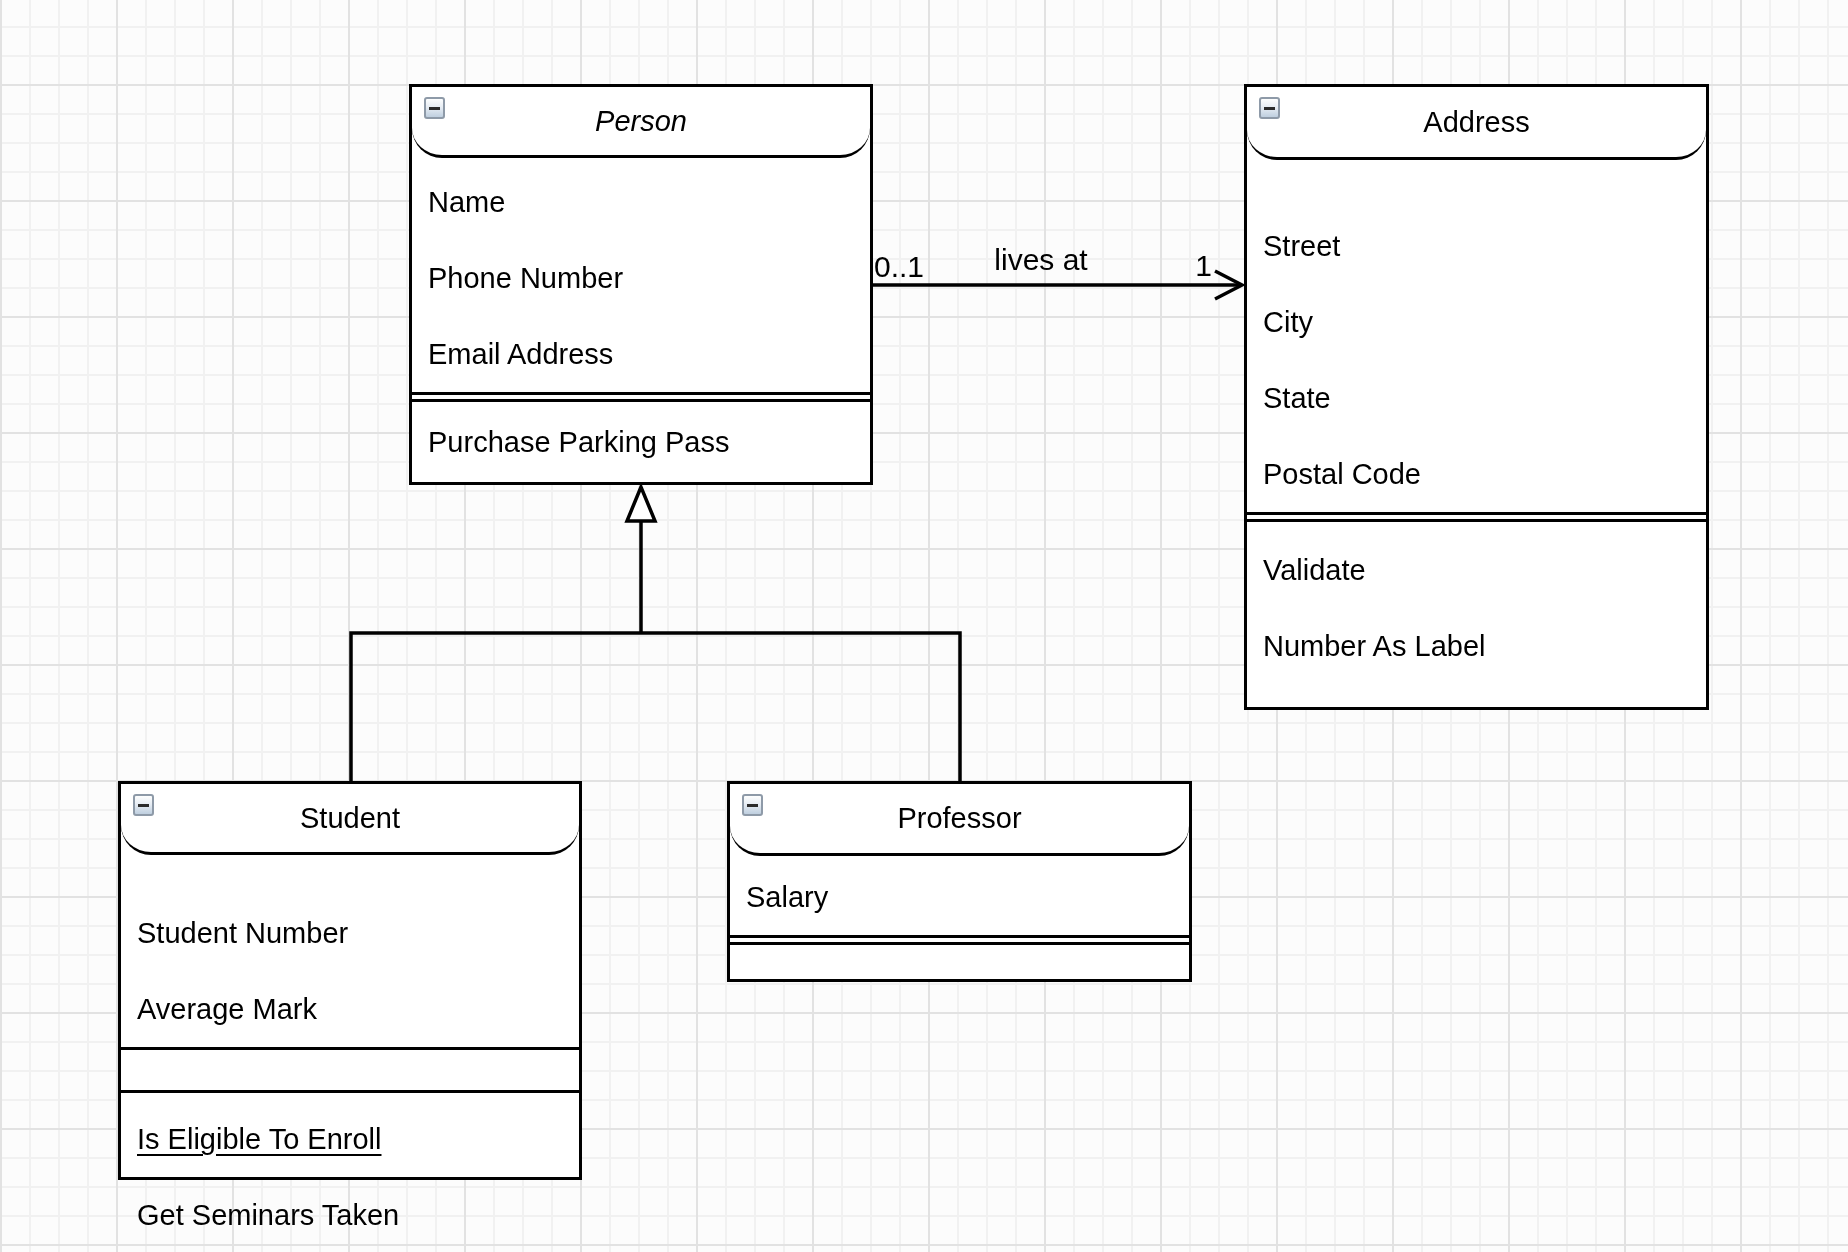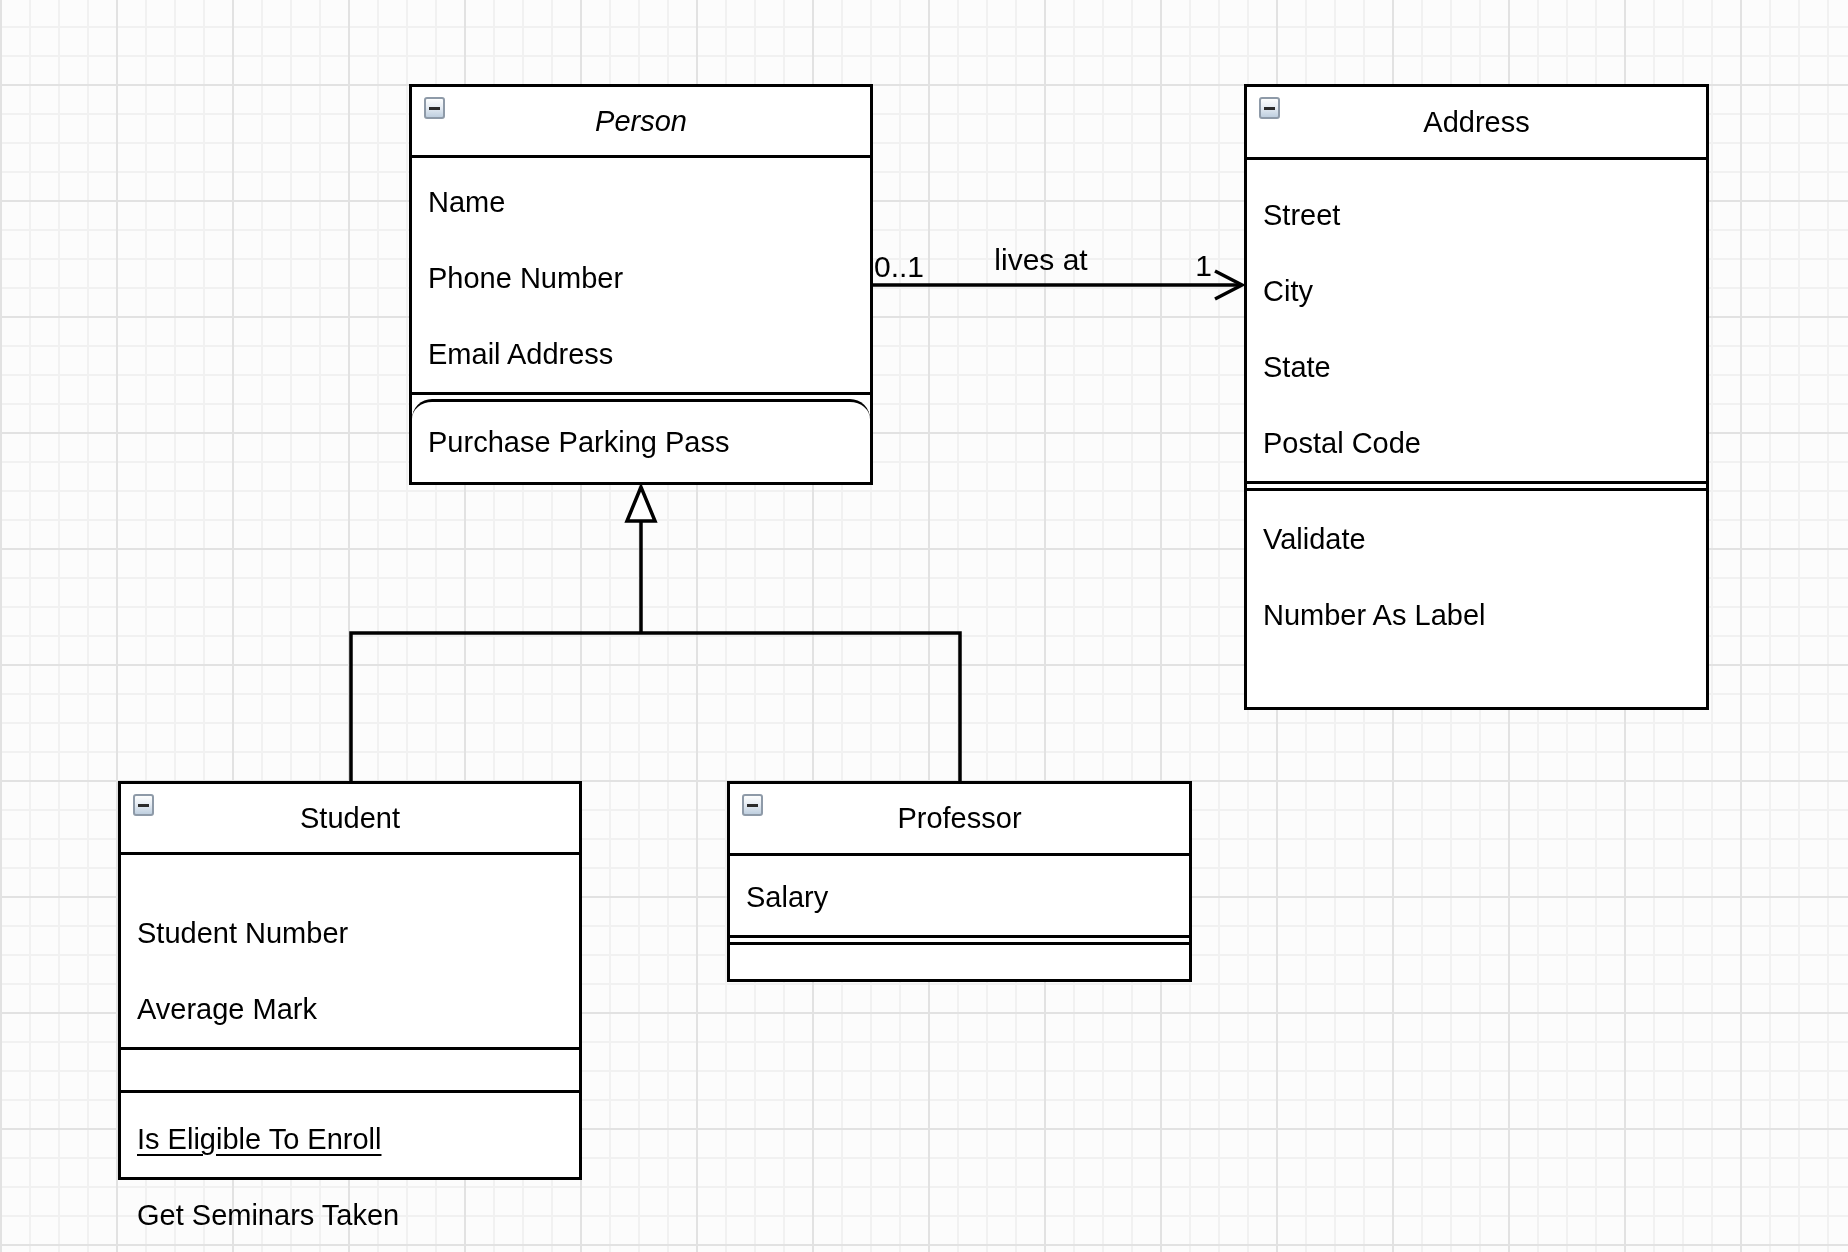--- a/index.html
+++ b/index.html
@@ -24,45 +24,45 @@
   svg.connectors polygon{stroke:#000;stroke-width:3.5;fill:#fff;}
 
   .uml-class{
     position:absolute;background:#fff;border:3px solid #000;
     display:flex;flex-direction:column;box-sizing:border-box;
     font-size:29px;line-height:1;
   }
   .title{
     position:relative;border-bottom:3px solid #000;
     display:flex;align-items:center;justify-content:center;
-    box-sizing:border-box;flex:0 0 auto;
+    box-sizing:border-box;flex:0 0 auto;border-radius:30px;
   }
   .title-text{white-space:nowrap;}
   .italic{font-style:italic;}
   .collapse{
     position:absolute;left:12px;top:10px;width:21px;height:22px;
     border:2px solid #8e9aa8;border-radius:3px;box-sizing:border-box;
     background:linear-gradient(180deg,#fdfefe 0%,#e7edf4 45%,#bfcfdf 100%);
     display:flex;align-items:center;justify-content:center;cursor:pointer;
   }
   .minus-bar{width:11px;height:3px;background:#2b2b2b;}
   .attrs{border-bottom:3px solid #000;box-sizing:border-box;flex:0 0 auto;}
   .methods{border-top:3px solid #000;margin-top:4px;box-sizing:border-box;flex:1 1 auto;}
   .row{height:76px;line-height:76px;padding-left:16px;white-space:nowrap;}
   .row.underline{text-decoration:underline;text-decoration-thickness:2px;text-underline-offset:5px;}
 
   
   .c-person{left:409px;top:84px;width:464px;height:401px;}
   .c-person .title{height:71px;}
   .c-person .attrs{padding-top:6px;}
-  .c-person .methods{padding-top:2px;border-radius:20px;}
+  .c-person .methods{padding-top:2px;}
 
   .c-address{left:1244px;top:84px;width:465px;height:626px;}
   .c-address .title{height:73px;}
-  .c-address .attrs{padding-top:17px;}
+  .c-address .attrs{padding-top:8px;margin-top:40px;}
   .c-address .methods{padding-top:10px;}
 
   .c-student{left:118px;top:781px;width:464px;height:399px;gap:36px;}
   .c-student .title{height:71px;}
   .c-student .attrs{padding-top:4px;}
   .c-student .methods{padding-top:8px;}
 
   .c-professor{left:727px;top:781px;width:465px;height:201px;}
   .c-professor .title{height:72px;}
   .c-professor .attrs{padding-top:3px;}

